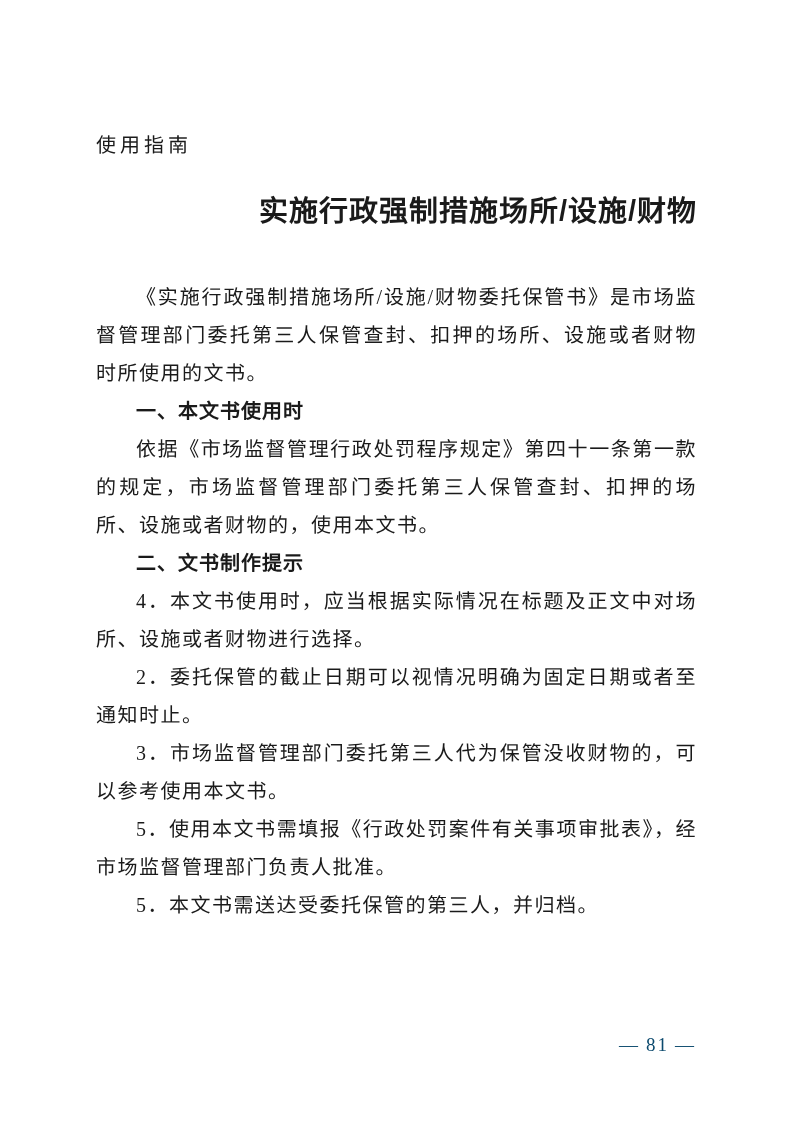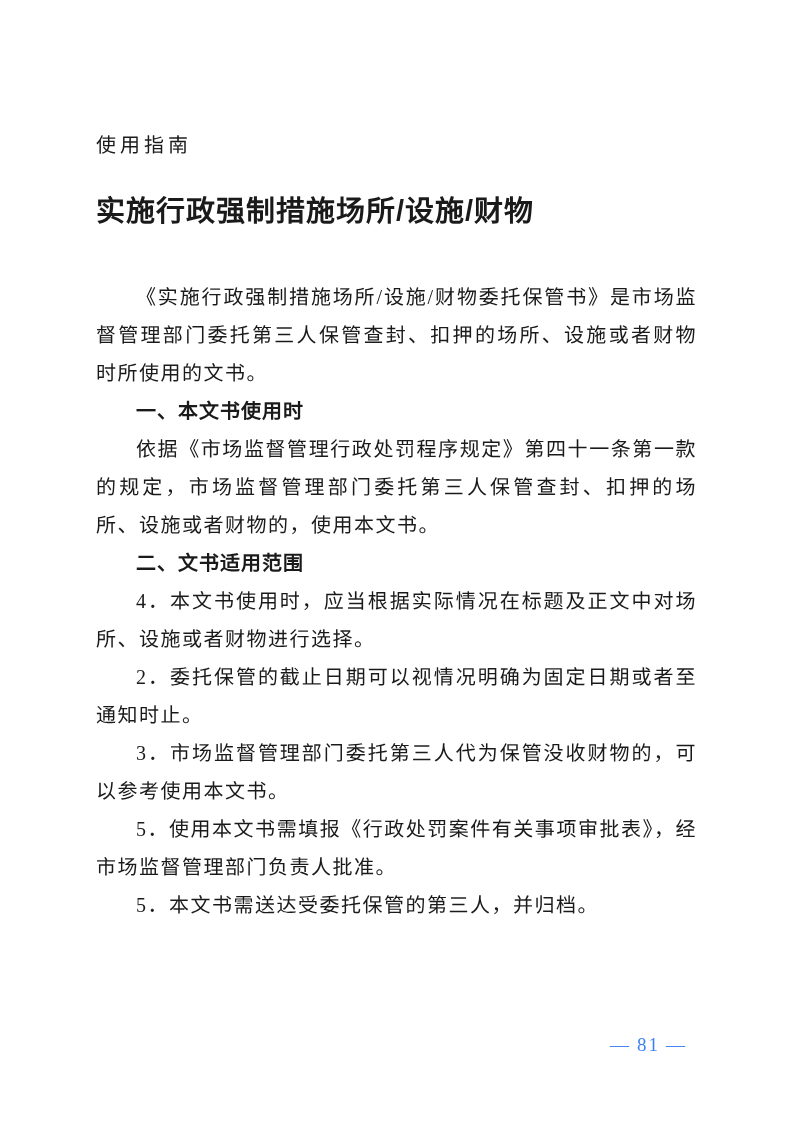--- a/index.html
+++ b/index.html
@@ -22,21 +22,21 @@
     font-size: 20px;
     letter-spacing: 4px;
     line-height: 30px;
     margin-bottom: 28px;
   }
   .doc-title {
     font-family: "Liberation Sans", "DejaVu Sans", sans-serif;
     font-weight: bold;
     font-size: 29px;
     line-height: 46px;
-    text-align: left;
+    text-align: right;
     margin: 1px 0 44px 0;
     letter-spacing: 1px;
   }
   .body-text {
     font-size: 20px;
     line-height: 38px;
     letter-spacing: 1.5px;
     text-align: justify;
   }
   .para {
@@ -47,25 +47,25 @@
     font-family: "Liberation Sans", "DejaVu Sans", sans-serif;
     font-weight: bold;
     font-size: 20px;
     line-height: 38px;
     letter-spacing: 1px;
     margin: 0;
     text-indent: 2em;
   }
   .page-footer {
     position: absolute;
-    right: 100px;
+    right: 91px;
     bottom: 66px;
     font-size: 19px;
     letter-spacing: 2px;
-    color: #3b82f6;
+    color: #0c4a6e;
     margin-left: 17px;
   }
   .page-footer .dash {
     padding: 0 6px;
   }
 </style>
 </head>
 <body>
 
 <div class="page">
@@ -77,21 +77,21 @@
   </h1>
 
   <div class="body-text">
 
     <p class="para">《实施行政强制措施场所/设施/财物委托保管书》是市场监督管理部门委托第三人保管查封、扣押的场所、设施或者财物时所使用的文书。</p>
 
     <p class="section-heading">一、本文书使用时</p>
 
     <p class="para">依据《市场监督管理行政处罚程序规定》第四十一条第一款的规定，市场监督管理部门委托第三人保管查封、扣押的场所、设施或者财物的，使用本文书。</p>
 
-    <p class="section-heading">二、文书适用范围</p>
+    <p class="section-heading">二、文书制作提示</p>
 
     <p class="para">4．本文书使用时，应当根据实际情况在标题及正文中对场所、设施或者财物进行选择。</p>
 
     <p class="para">2．委托保管的截止日期可以视情况明确为固定日期或者至通知时止。</p>
 
     <p class="para">3．市场监督管理部门委托第三人代为保管没收财物的，可以参考使用本文书。</p>
 
     <p class="para">5．使用本文书需填报《行政处罚案件有关事项审批表》，经市场监督管理部门负责人批准。</p>
 
     <p class="para">5．本文书需送达受委托保管的第三人，并归档。</p>

